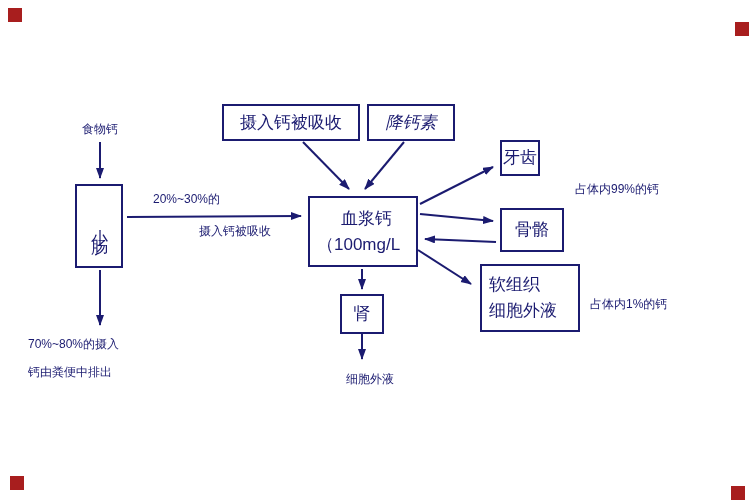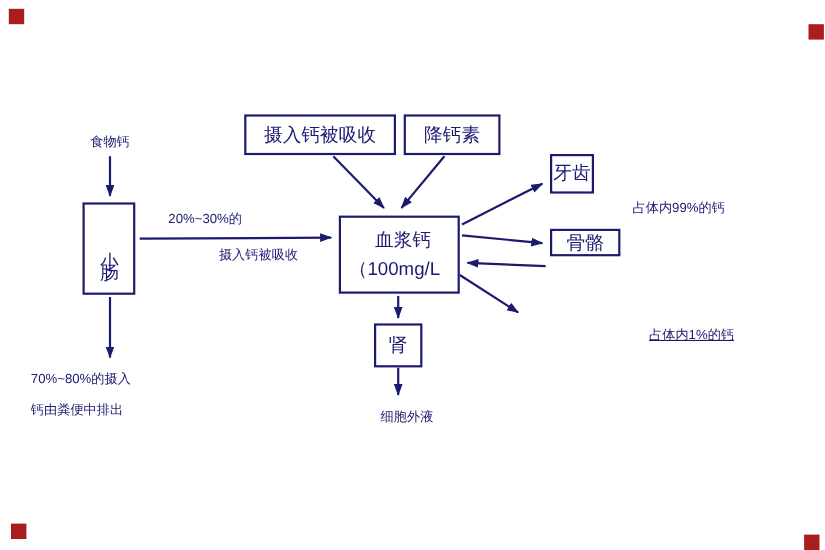--- a/index.html
+++ b/index.html
@@ -99,38 +99,42 @@
   <div class="corner-marker" style="left:10px; top:476px;"></div>
   <div class="corner-marker" style="left:731px; top:486px;"></div>
 
   <div class="txt" style="left:65px; top:116px; width:70px; text-align:center;">食物钙</div>
 
   <div class="txt" style="left:153px; top:186px;text-align:right;">20%~30%的</div>
   <div class="txt" style="left:153px; top:218px;margin-left:46px;">摄入钙被吸收</div>
 
   <div class="txt" style="left:575px; top:176px;">占体内99%的钙</div>
 
-  <div class="txt" style="left:590px; top:291px;text-decoration:underline;">占体内1%的钙</div>
+  <div class="txt" style="left:590px; top:291px;">占体内1%的钙</div>
 
   <div class="txt" style="left:320px; top:366px; width:100px; text-align:center;">细胞外液</div>
 
   <div class="txt" style="left:28px; top:331px;">70%~80%的摄入</div>
   <div class="txt" style="left:28px; top:359px;">钙由粪便中排出</div>
 
   <div class="box vertical-text" style="left:75px; top:184px; width:48px; height:84px;">小肠</div>
 
   <div class="box" style="left:222px; top:104px; width:138px; height:37px;">摄入钙被吸收</div>
 
-  <div class="box" style="left:367px; top:104px; width:88px; height:37px;">降钙素</div>
+  <div class="box" style="left:367px; top:104px; width:88px; height:37px;font-style:italic;">降钙素</div>
 
   <div class="box multiline" style="left:308px; top:196px; width:110px; height:71px;">
     <span style="align-self:center;">血浆钙</span>
     <span>（100mg/L</span>
   </div>
 
   <div class="box" style="left:500px; top:140px; width:40px; height:36px;">牙齿</div>
 
-  <div class="box" style="left:500px; top:208px; width:64px; height:25px;">骨骼</div>
+  <div class="box" style="left:500px; top:208px; width:64px; height:44px;">骨骼</div>
 
+  <div class="box multiline" style="left:480px; top:264px; width:100px; height:68px;">
+    <span>软组织</span>
+    <span>细胞外液</span>
+  </div>
 
   <div class="box" style="left:340px; top:294px; width:44px; height:40px;">肾</div>
 
 </div>
 
 </body></html>

